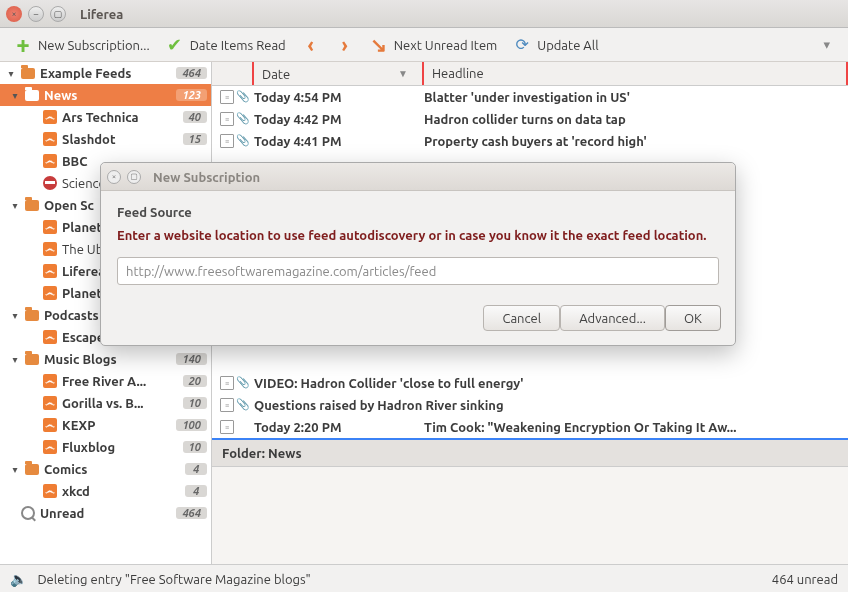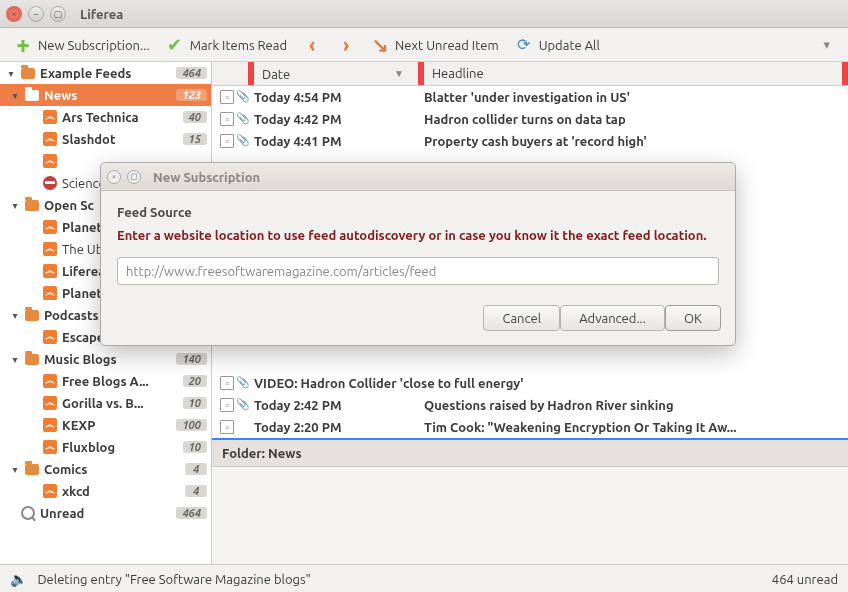--- a/index.html
+++ b/index.html
@@ -44,21 +44,21 @@
 .tree li.selected { background:#ee7e45; color:#fff;}
 .tree li.selected .badge{ background:#f3a074; color:#fff;}
 .tree li.selected .folder-ico{ background:#fff;}
 .tree li.selected .folder-ico:before{ background:#fff;}
 .tree li.depth1{ padding-left:10px;}
 .tree li.depth2{ padding-left:28px;}
 
 
 .content { flex:1; display:flex; flex-direction:column; background:#f6f4f2;}
 .list-hdr { height:24px; display:flex; border-bottom:1px solid #ccc; background:#f2f0ee;}
-.list-hdr .col { padding:4px 8px; border-right:6px solid #ef4444;}
+.list-hdr .col { padding:4px 8px; border-right:2px solid #ef4444;}
 .col-ico{ width:42px;}
 .col-date{ width:170px; display:flex; align-items:center; gap:4px;}
 .col-date .sort{ margin-left:auto; padding-right:6px; color:#888; font-size:10px;}
 .col-head{ flex:1;}
 .itemlist{ background:#fff; overflow:auto;}
 .item-row{ display:flex; align-items:center; height:22px; padding:0 8px;}
 .item-row .ik{ width:34px; display:flex; gap:2px; color:#7a7a7a;}
 .doc-glyph{ width:14px; height:14px; border:1px solid #999; border-radius:1px; font-size:7px; display:flex; align-items:center; justify-content:center; color:#999;}
 .clip-glyph{ color:#999; font-size:11px;}
 .item-row .date{ width:170px; }
@@ -96,21 +96,21 @@
   <span class="title">Liferea</span>
 </div>
 
 <div class="toolbar">
   <div class="btn">
     <span class="icon plus-icon">+</span>
     <span>New Subscription...</span>
   </div>
   <div class="btn">
     <span class="icon check-icon">✔</span>
-    <span>Mark Items Read</span>
+    <span>Date Items Read</span>
   </div>
   <div class="btn">
       <span class="icon arrow">‹</span>
     </div>
   <div class="btn">
       <span class="icon arrow">›</span>
     </div>
   <div class="btn">
     <span class="icon arrow">↘</span>
     <span>Next Unread Item</span>
@@ -155,20 +155,21 @@
             <span class="feed-ico">෴</span>
           </span>
           <span class="label">Slashdot</span>
           <span class="badge">15</span>
         </li>
         <li class="depth2 bold">
           <span class="tw"></span>
           <span class="fico">
             <span class="feed-ico">෴</span>
           </span>
+          <span class="label">BBC</span>
         </li>
         <li class="depth2">
           <span class="tw"></span>
           <span class="fico">
             <span class="block-ico"></span>
           </span>
           <span class="label">Science</span>
         </li>
         <li class="depth1 bold">
           <span class="tw">▾</span>
@@ -225,21 +226,21 @@
             <span class="folder-ico"></span>
           </span>
           <span class="label">Music Blogs</span>
           <span class="badge">140</span>
         </li>
         <li class="depth2 bold">
           <span class="tw"></span>
           <span class="fico">
             <span class="feed-ico">෴</span>
           </span>
-          <span class="label">Free Blogs A...</span>
+          <span class="label">Free River A...</span>
           <span class="badge">20</span>
         </li>
         <li class="depth2 bold">
           <span class="tw"></span>
           <span class="fico">
             <span class="feed-ico">෴</span>
           </span>
           <span class="label">Gorilla vs. B...</span>
           <span class="badge">10</span>
         </li>
@@ -376,21 +377,20 @@
             <span class="doc-glyph">≡</span>
             <span class="clip-glyph">📎</span>
           </span>
           <span class="headline">VIDEO: Hadron Collider 'close to full energy'</span>
         </div>
         <div class="item-row unread">
           <span class="ik">
             <span class="doc-glyph">≡</span>
             <span class="clip-glyph">📎</span>
           </span>
-          <span class="date">Today 2:42 PM</span>
           <span class="headline">Questions raised by Hadron River sinking</span>
         </div>
         <div class="item-row unread">
           <span class="ik">
             <span class="doc-glyph">≡</span>
           </span>
           <span class="date">Today 2:20 PM</span>
           <span class="headline">Tim Cook: "Weakening Encryption Or Taking It Aw...</span>
         </div>
       </div>

